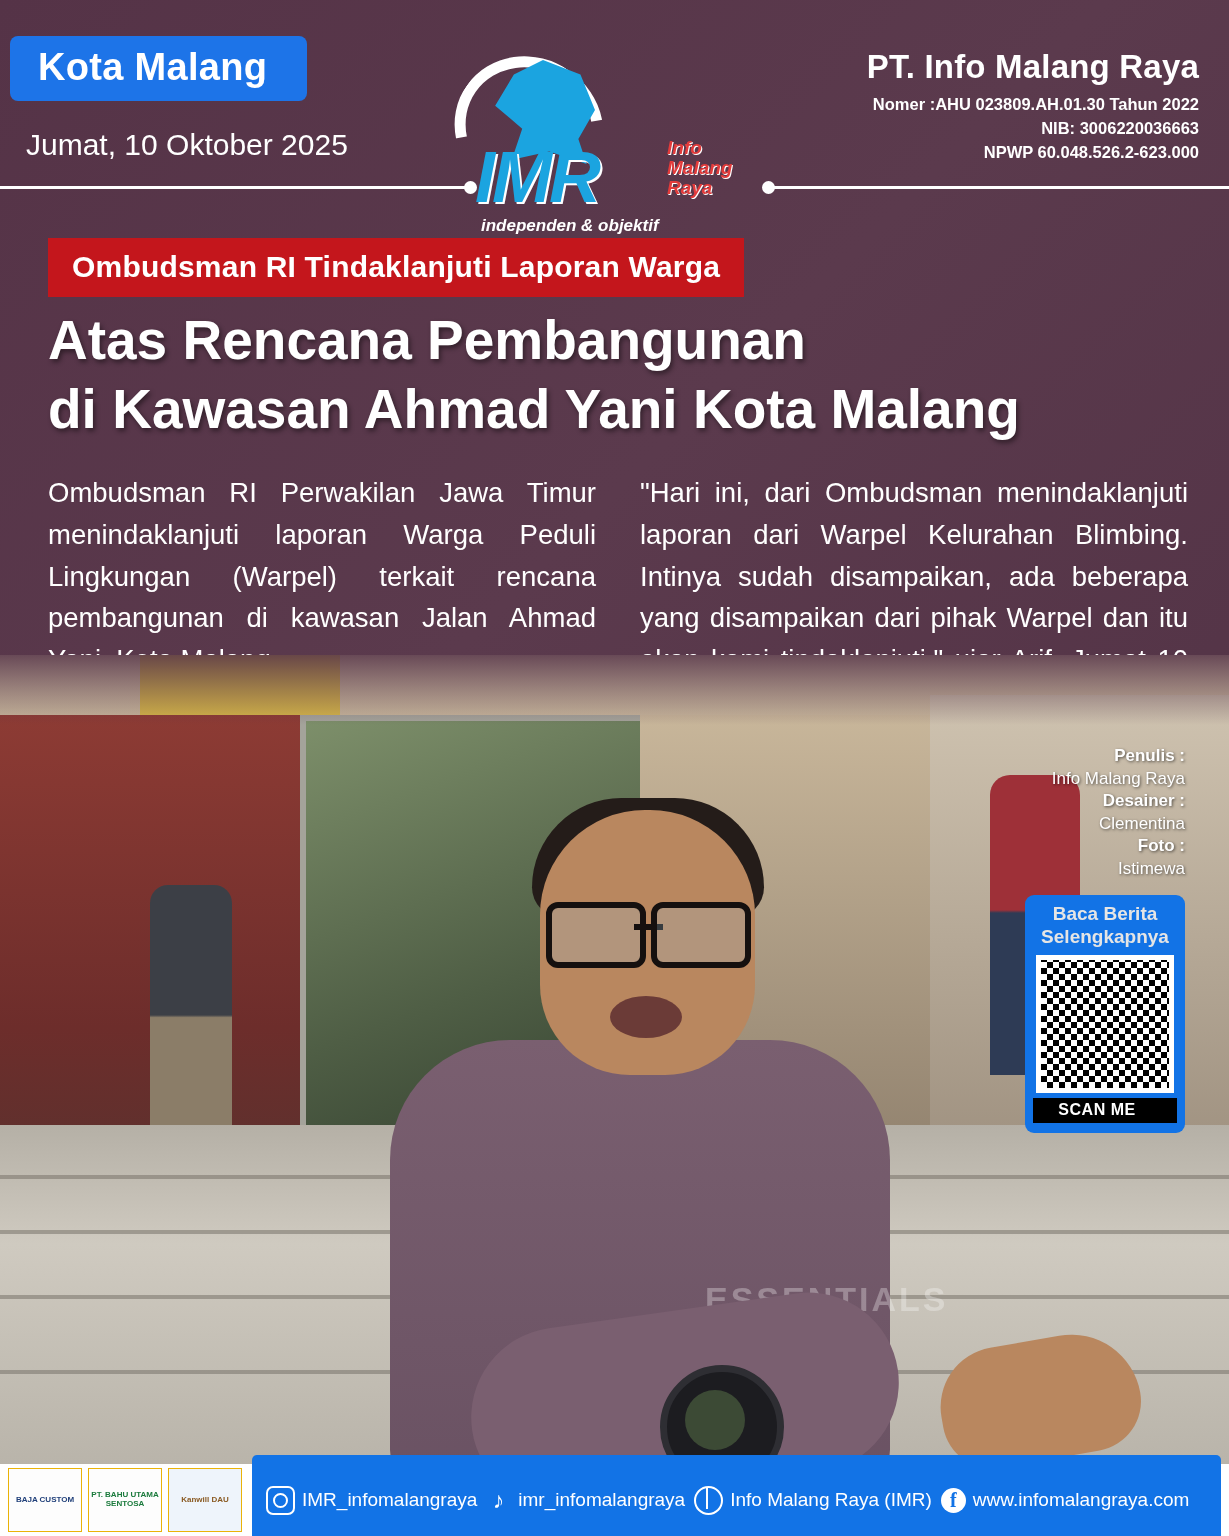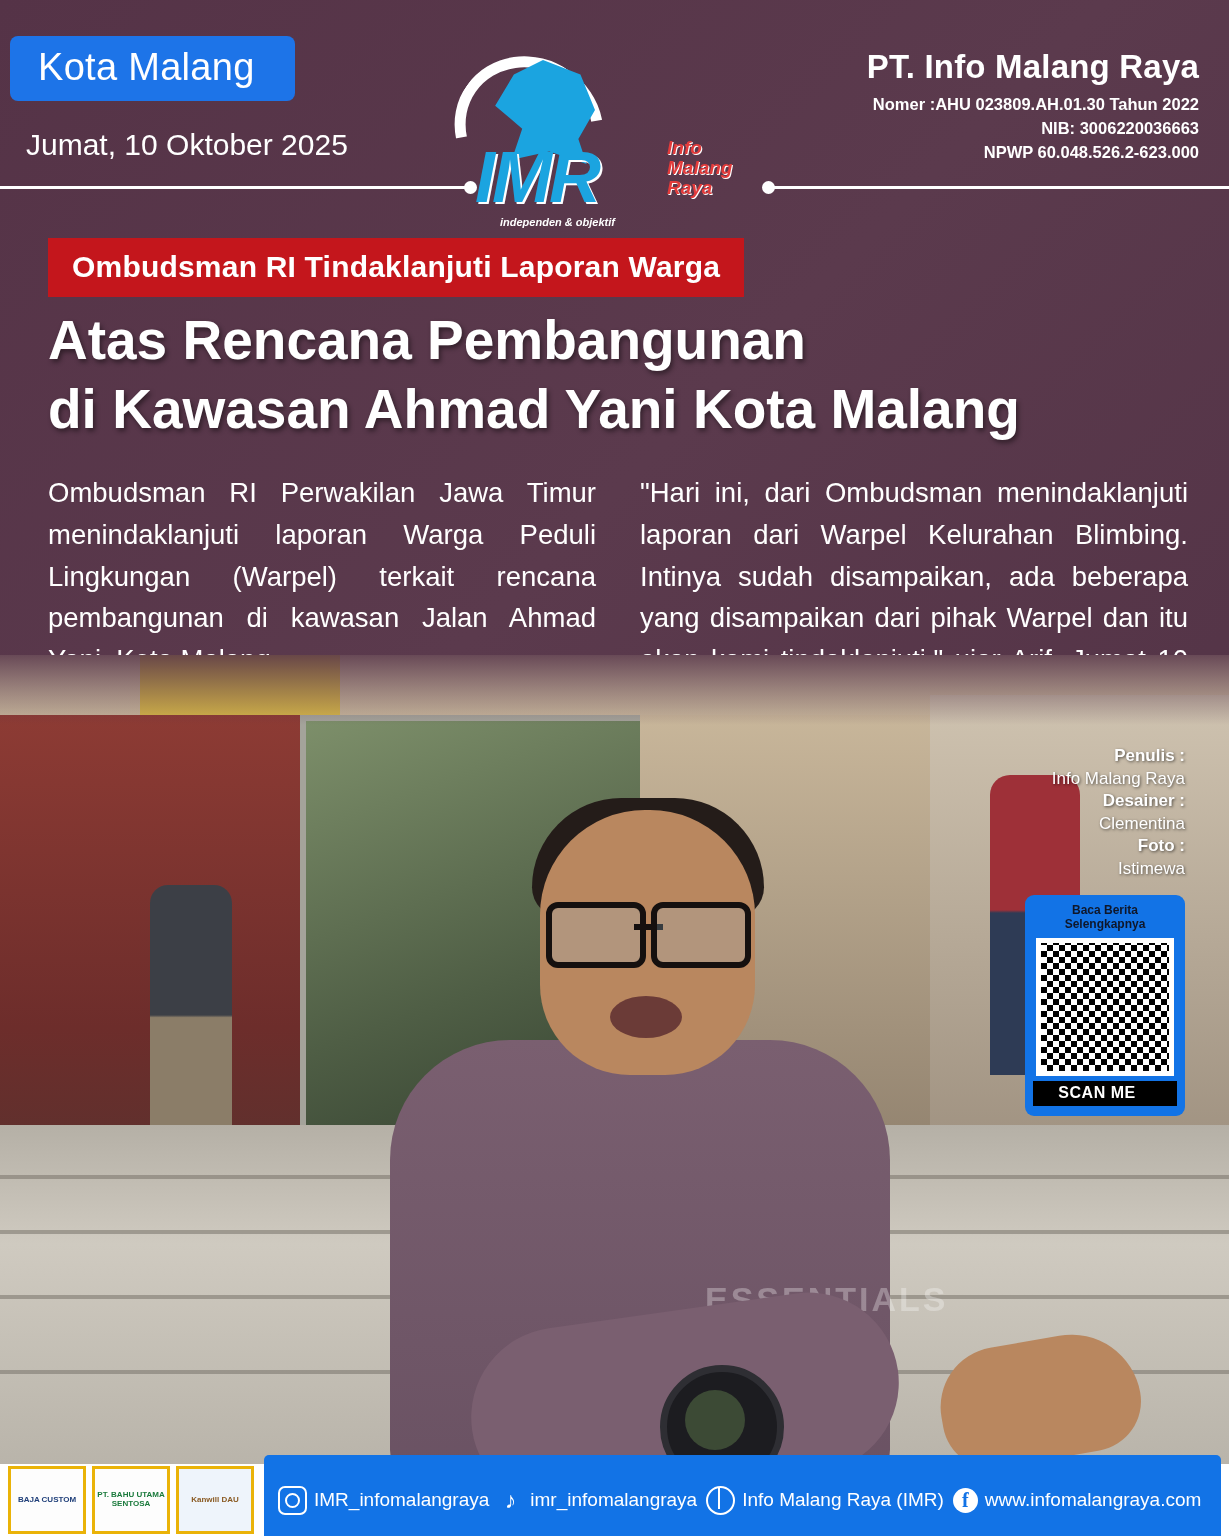--- a/index.html
+++ b/index.html
@@ -23,21 +23,21 @@
     position: relative;
     height: 196px;
   }
   .city-badge {
     position: absolute;
     left: 10px;
     top: 36px;
     background: #1d74e8;
     color: #ffffff;
     font-size: 38px;
-    font-weight: normal;
+    font-weight: bold;
     padding: 10px 40px 12px 28px;
     border-radius: 8px;
     letter-spacing: 0.3px;
   }
   .date-text {
     position: absolute;
     left: 26px;
     top: 128px;
     color: #ffffff;
     font-size: 30px;
@@ -110,24 +110,23 @@
     font-weight: bold;
     font-style: italic;
     line-height: 1.05;
     text-shadow: 1px 1px 0 #ffffff;
   }
   .logo-tag {
     position: absolute;
     left: 34px;
     top: 166px;
     color: #ffffff;
-    font-size: 11px;
+    font-size: 17px;
     font-style: italic;
     font-weight: bold;
-    margin-left: 19px;
   }
 
   .hr-left, .hr-right {
     position: absolute;
     top: 186px;
     height: 3px;
     background: #ffffff;
   }
   .hr-left { left: 0; width: 470px; }
   .hr-right { right: 0; width: 460px; }
@@ -317,22 +316,22 @@
     right: 44px;
     top: 895px;
     width: 144px;
     background: #1273e6;
     border-radius: 9px;
     padding: 8px 8px 10px 8px;
     text-align: center;
     z-index: 7;
   }
   .qr-title {
-    color: #0f172a;
-    font-size: 12px;
+    color: #e5e5e5;
+    font-size: 19px;
     font-weight: bold;
     line-height: 1.2;
     margin-bottom: 6px;
   }
   .qr-code {
     width: 128px;
     height: 128px;
     margin: 0 auto;
     background:
       repeating-linear-gradient(90deg,#000 0 6px,#fff 6px 12px),
@@ -364,21 +363,21 @@
   }
   .footer-logos {
     display: flex;
     align-items: center;
     gap: 6px;
     padding-left: 8px;
   }
   .flogo {
     width: 72px;
     height: 62px;
-    border: 3px solid #eab308;
+    border: 1px solid #eab308;
     display: flex;
     align-items: center;
     justify-content: center;
     font-size: 8px;
     font-weight: bold;
     text-align: center;
     color: #21407a;
     line-height: 1.1;
     background: #fdfdfd;
   }

